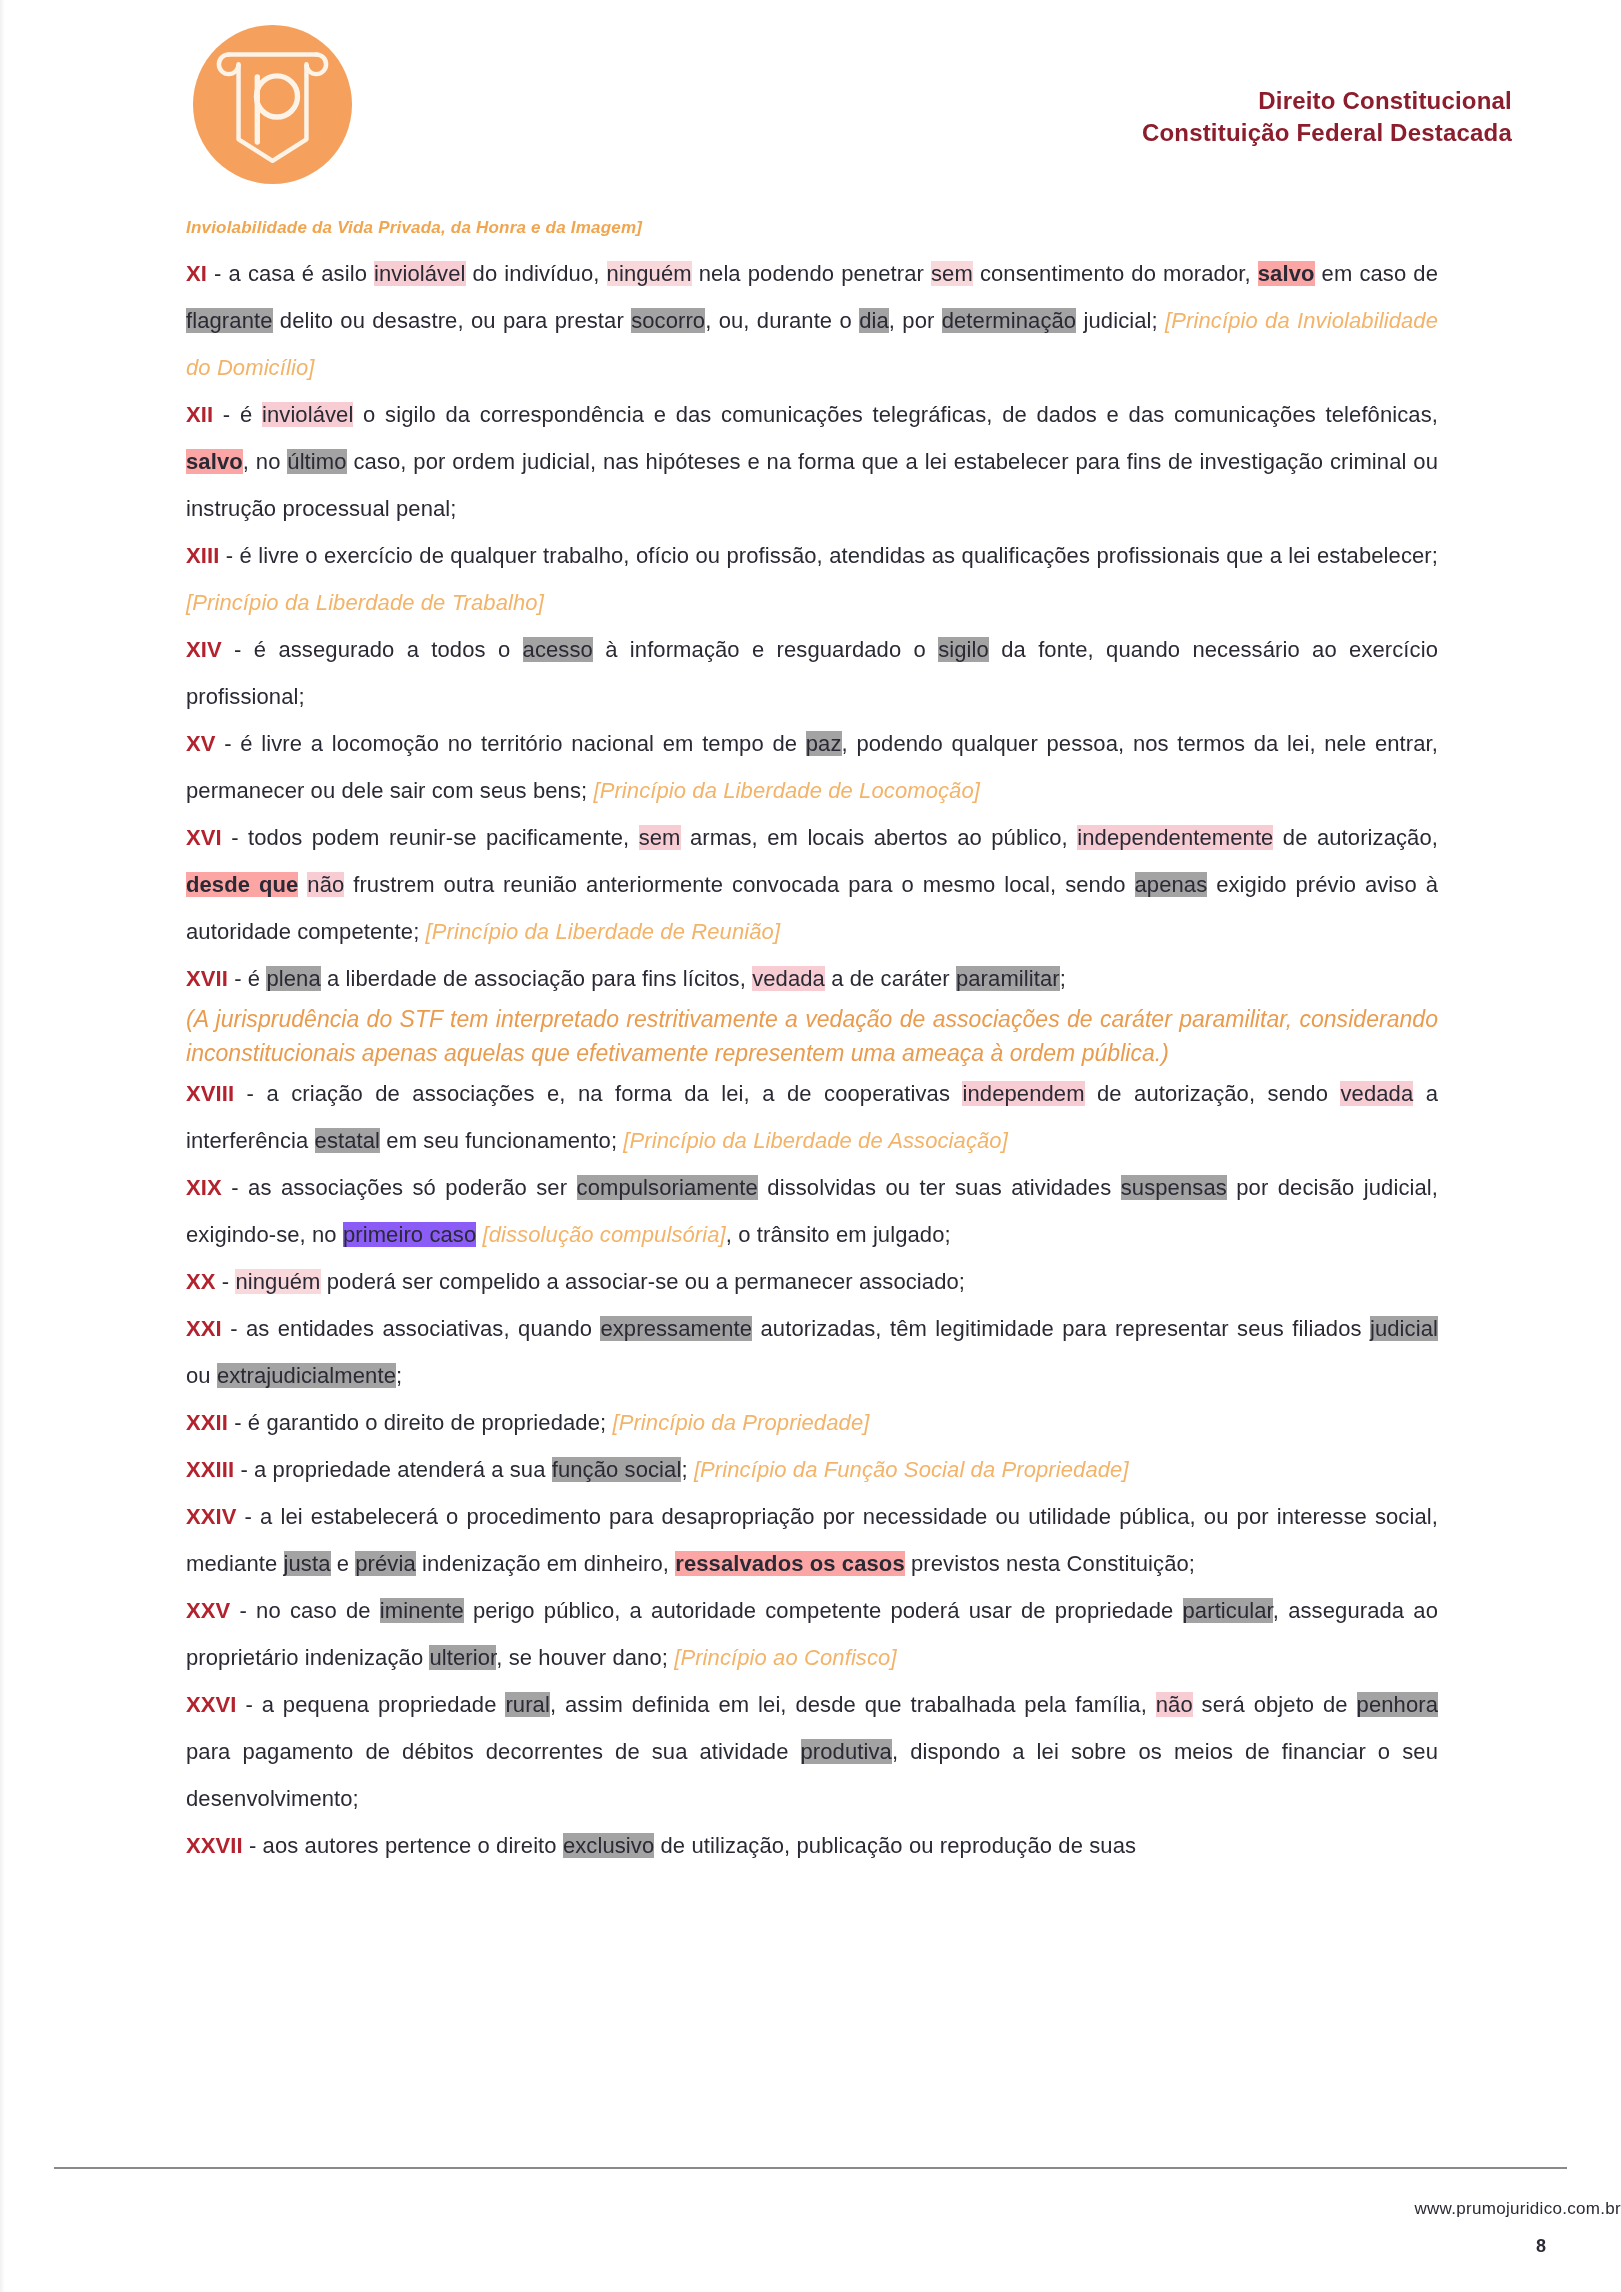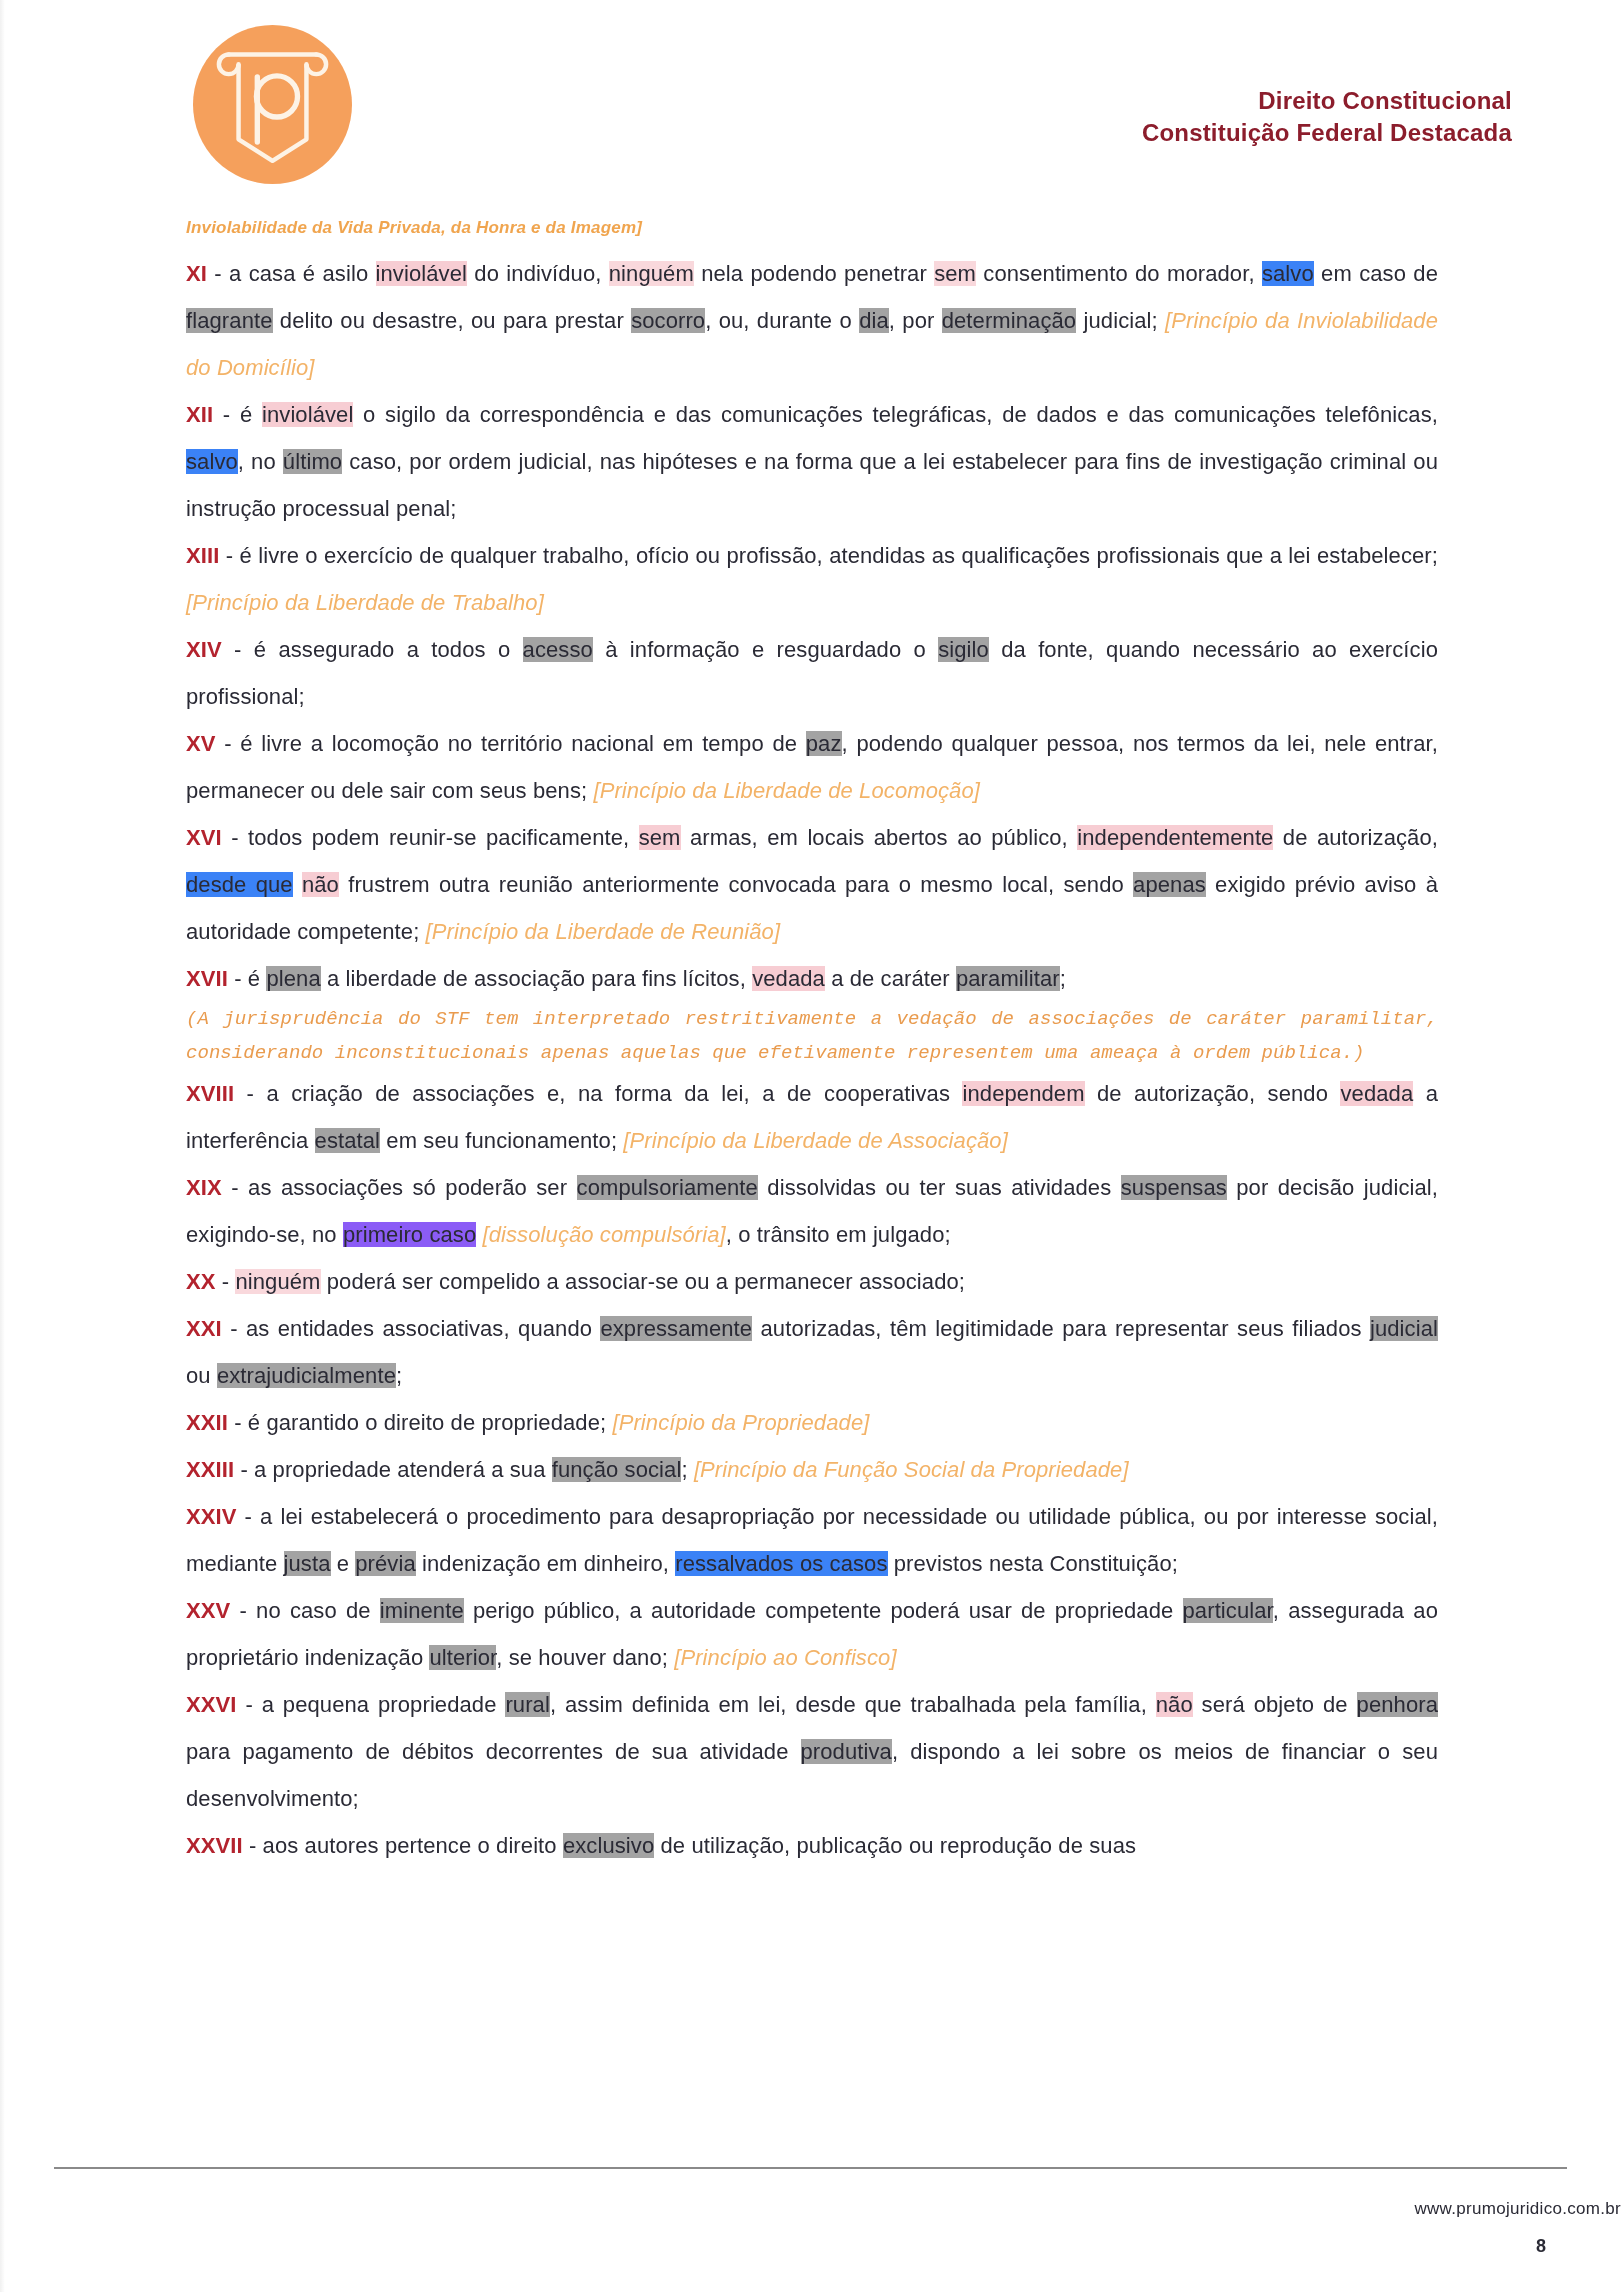--- a/index.html
+++ b/index.html
@@ -93,32 +93,31 @@
     font-weight: bold;
   }
   .principle {
     color: #f3b368;
     font-style: italic;
   }
   .note {
     display: block;
     font-style: italic;
     color: #e99b4e;
-    font-size: 19px;
+    font-size: 23px;
     line-height: 34px;
     text-align: justify;
     letter-spacing: 0.04px;
-    font-family: Liberation Mono, monospace;
   }
 
   
   .hl-pink   { background: #f7cdd3; }
   .hl-rose   { background: #f9d8dc; }
   .hl-cream  { background: #a3a3a3; }
-  .hl-purple { background: #3b82f6; }
+  .hl-purple { background: #fca5a5; font-weight: bold; }
   .hl-blue   { background: #8b5cf6; }
 
   
   .footer-rule {
     position: absolute;
     left: 54px;
     right: 54px;
     top: 2167px;
     height: 1.8px;
     background: #8a8a8a;

